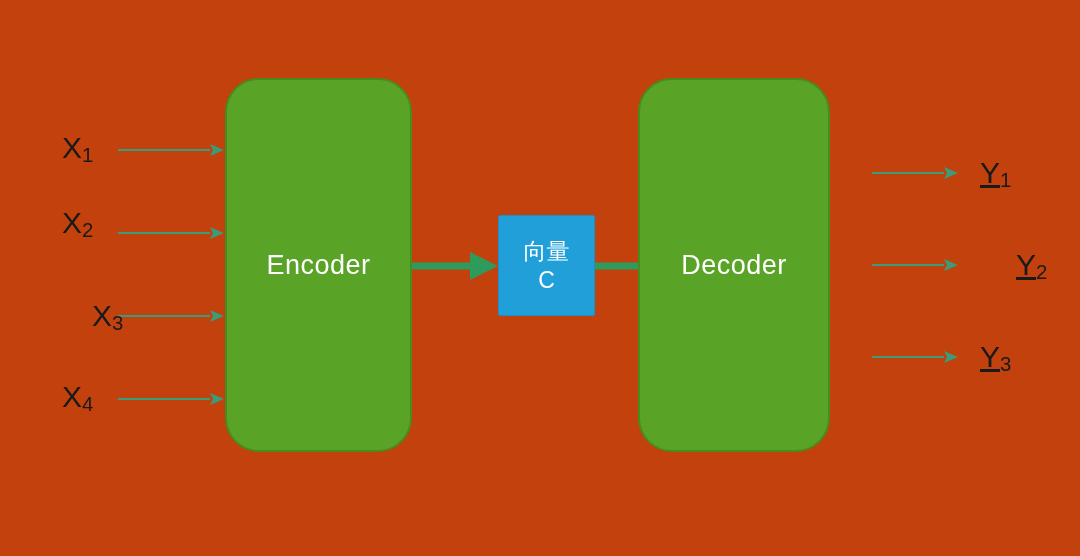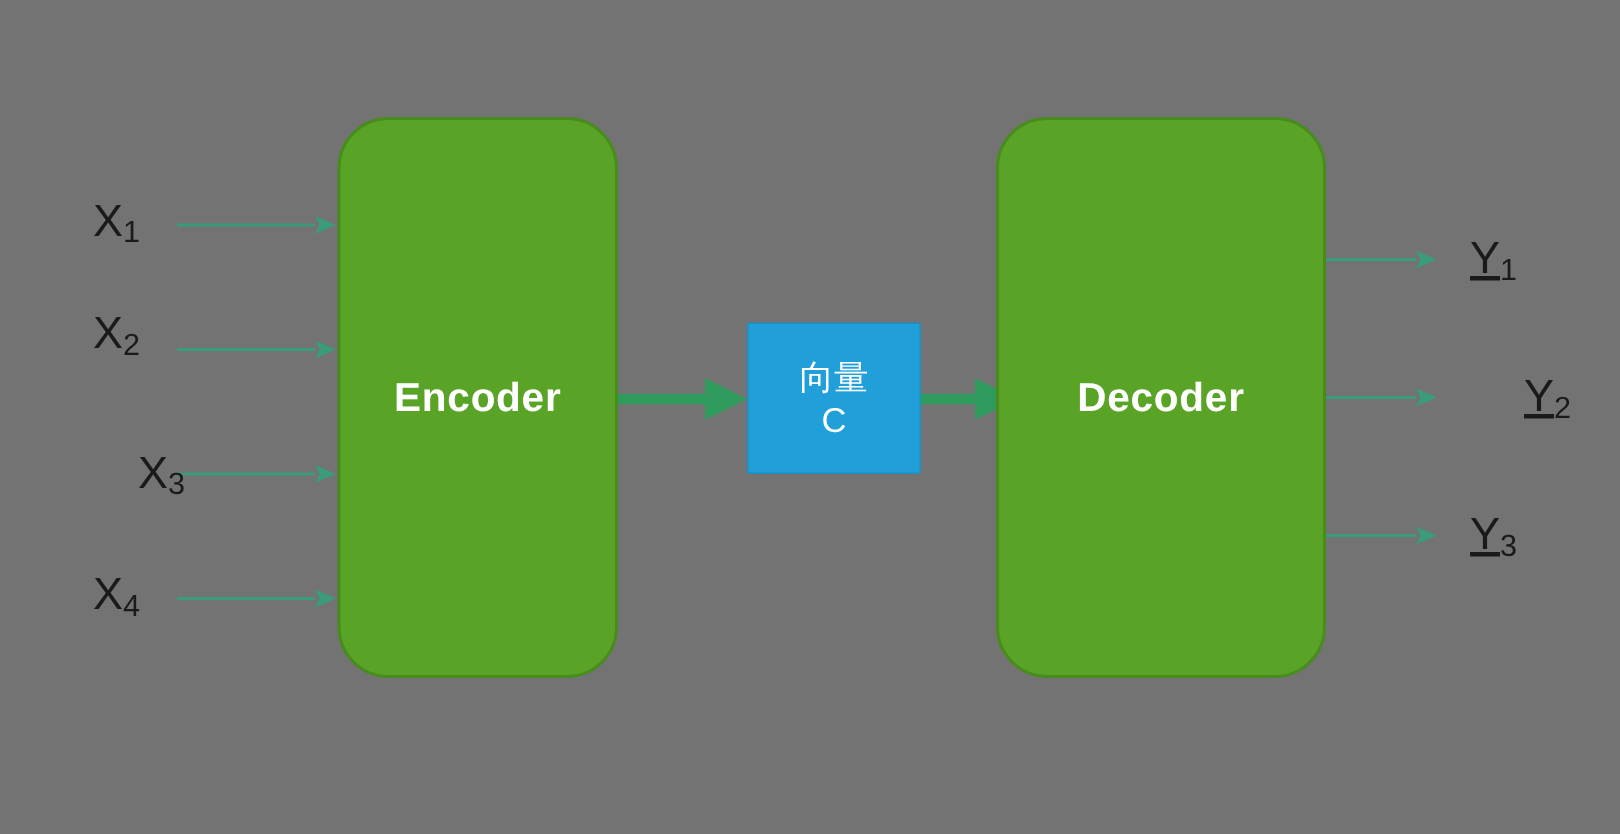--- a/index.html
+++ b/index.html
@@ -9,45 +9,45 @@
     --thin-arrow-teal: #3a9c78;
     --context-blue: #219fd9;
     --context-blue-border: #1b8fc6;
     --label-black: #1a1a1a;
     --watermark-gray: #d6d6d6;
   }
   * { margin: 0; padding: 0; box-sizing: border-box; }
   html, body { width: 1080px; height: 556px; background: #ffffff; overflow: hidden; }
   body { font-family: "Liberation Sans", sans-serif; position: relative; }
 
-  .canvas { position: absolute; inset: 0; width: 1080px; height: 556px; background: #737373; }
+  .canvas { position: absolute; inset: 0; width: 1080px; height: 556px; background: #c2410c; }
 
   .arrow-layer { position: absolute; left: 0; top: 0; width: 1080px; height: 556px; pointer-events: none; }
   .thin-arrow-line { stroke: var(--thin-arrow-teal); stroke-width: 2; }
   .thin-arrow-head { fill: var(--thin-arrow-teal); }
   .thick-arrow { fill: var(--thick-arrow-green); }
 
   .node-box {
     position: absolute;
     display: flex; align-items: center; justify-content: center;
-    color: #ffffff; font-weight: 700;
+    color: #ffffff; font-weight: 400;
   }
   .encoder-box, .decoder-box {
     top: 78px; height: 374px;
     background: var(--box-green);
     border: 2px solid var(--box-green-border);
     border-radius: 34px;
     font-size: 27px;
     letter-spacing: 0.5px;
   }
   .encoder-box { left: 225px; width: 187px; }
-  .decoder-box { left: 664px; width: 220px; }
+  .decoder-box { left: 638px; width: 192px; }
 
   .context-box {
-    left: 498px; top: 215px; width: 116px; height: 101px;
+    left: 498px; top: 215px; width: 97px; height: 101px;
     background: var(--context-blue);
     border: 1px solid var(--context-blue-border);
     border-radius: 2px;
     font-size: 23px; font-weight: 400;
     flex-direction: column; line-height: 1.25;
     text-align: center;
   }
 
   .io-label {
     position: absolute;

